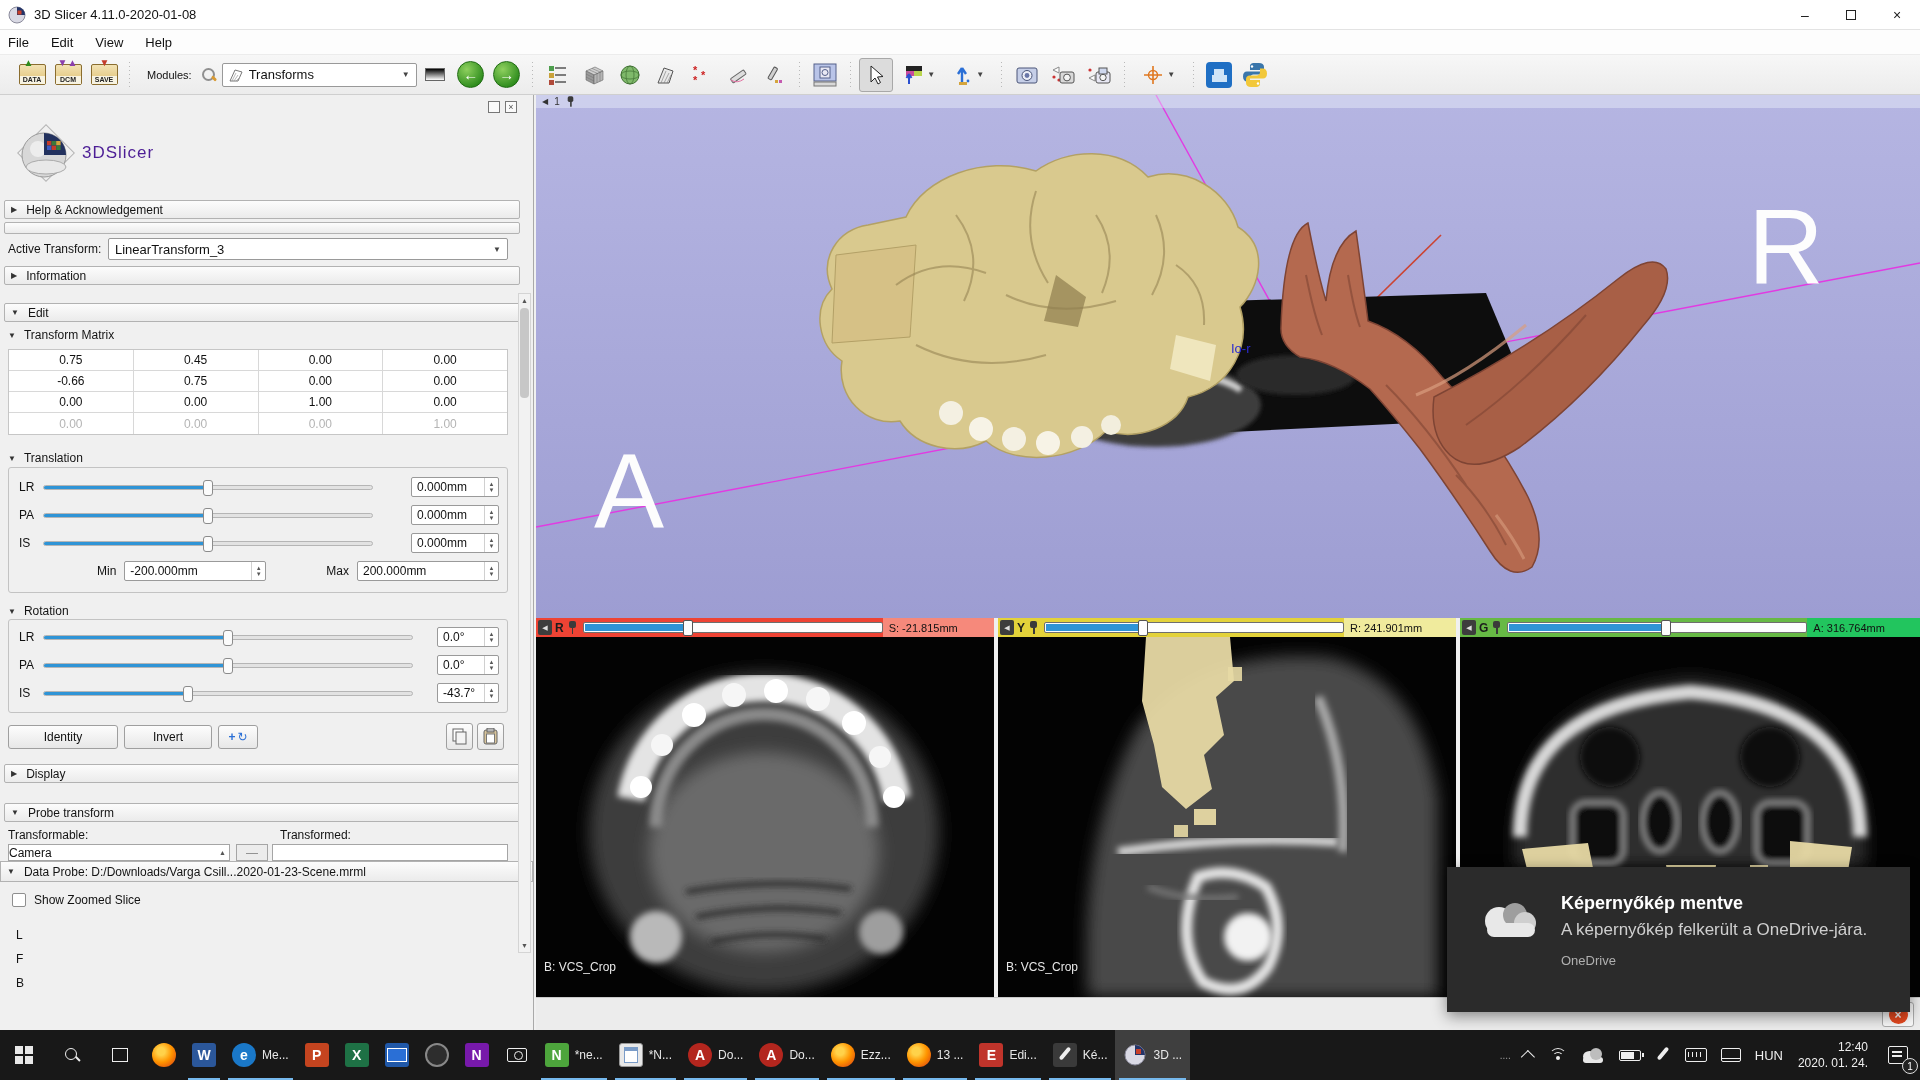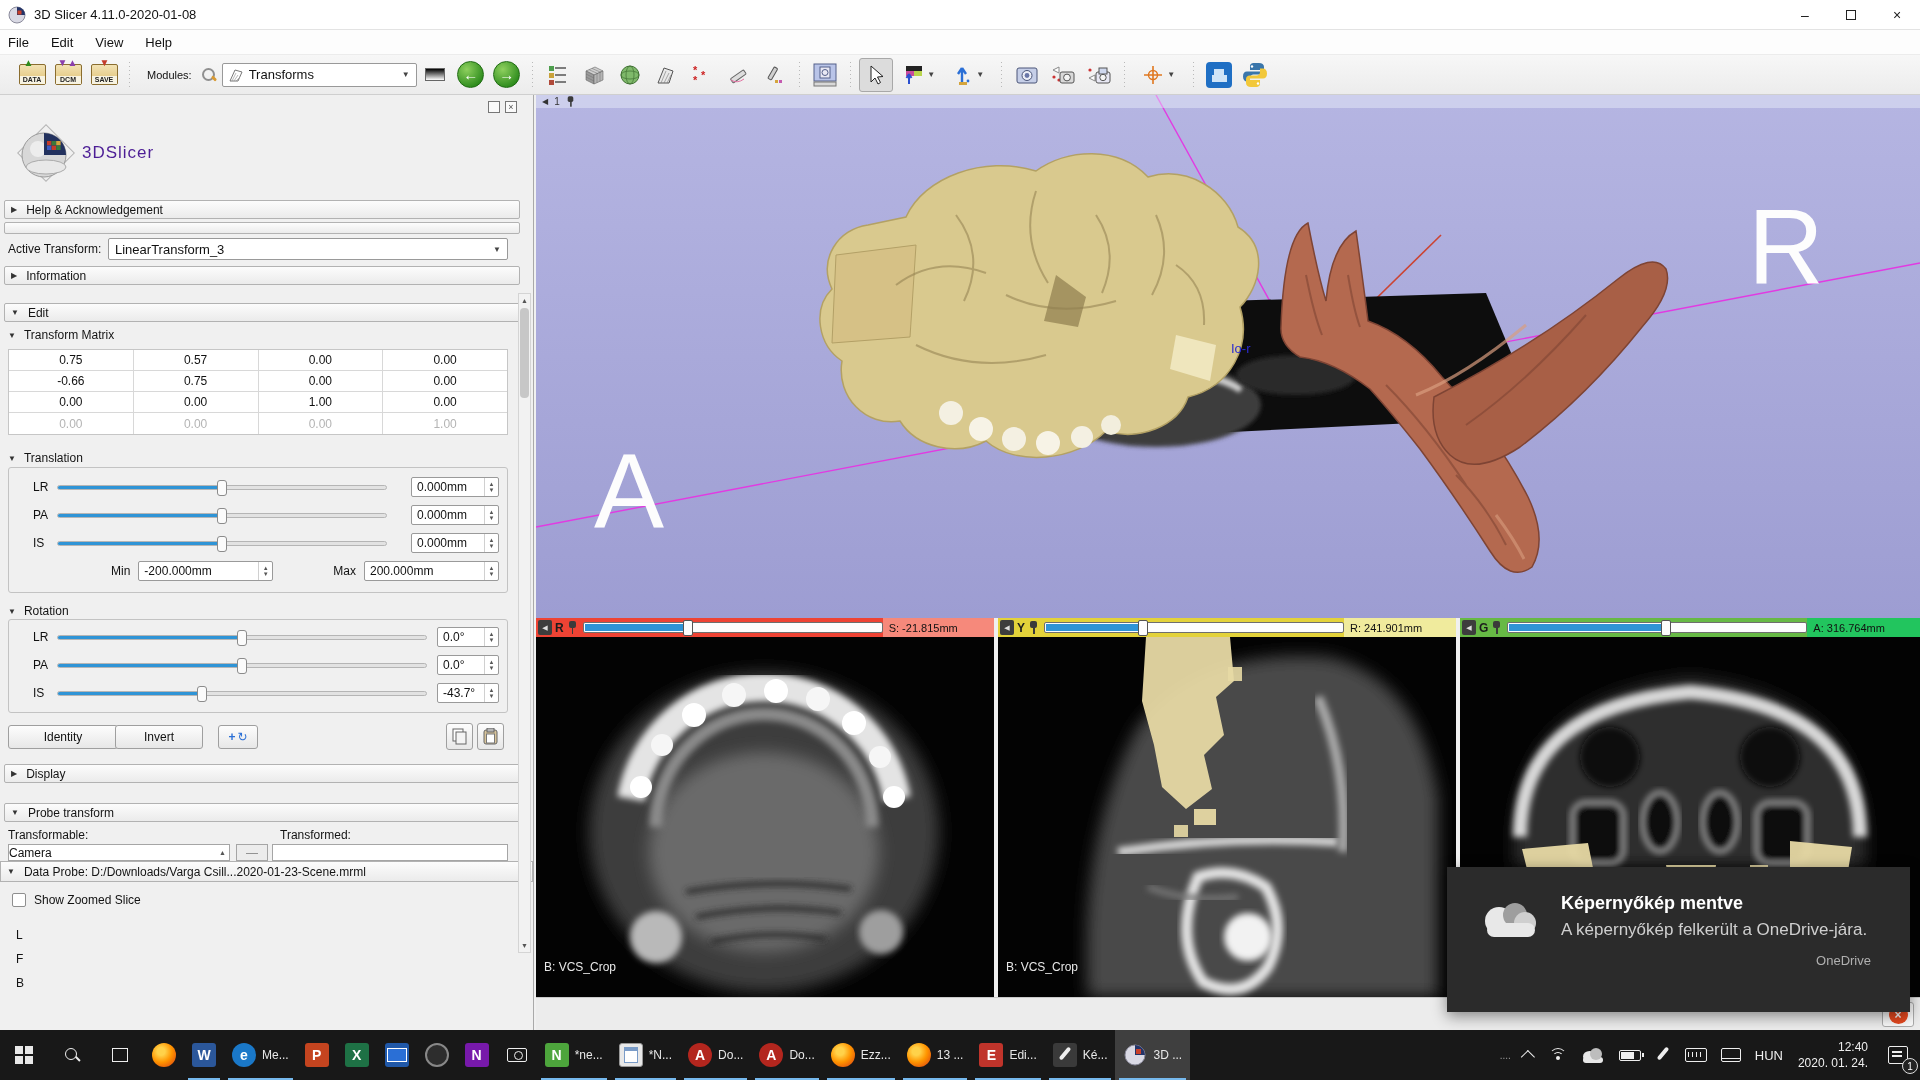--- a/index.html
+++ b/index.html
@@ -37,21 +37,21 @@
   .sec .arr{font-size:8px;color:#333;margin-right:9px;}
   .sub{position:absolute;left:8px;font-size:12px;color:#141414;display:flex;align-items:center;}
   .sub .arr{font-size:8px;color:#333;margin-right:8px;}
   .mtable{position:absolute;left:8px;top:349px;width:500px;border:1px solid #c6c6c6;background:#fff;}
   .mrow{display:flex;height:21px;border-bottom:1px solid #d8d8d8;}
   .mrow:last-child{border-bottom:none;}
   .mcell{flex:1;border-right:1px solid #d8d8d8;display:flex;align-items:center;justify-content:center;font-size:12px;}
   .mcell:last-child{border-right:none;}
   .mrow.gray .mcell{color:#b4b4b4;}
   .frame{position:absolute;left:8px;width:500px;border:1px solid #c3c3c3;border-radius:3px;}
-  .srow{position:absolute;left:24px;right:8px;height:18px;display:flex;align-items:center;justify-content:flex-end;}
+  .srow{position:absolute;left:10px;right:8px;height:18px;display:flex;align-items:center;}
   .slbl{width:24px;font-size:12px;}
   .groove{position:relative;width:330px;height:5px;background:#e2e2e2;border:1px solid #b5b5b5;border-radius:3px;margin-right:10px;}
   .gfill{position:absolute;left:0;top:0;bottom:0;background:#2f94d6;border-radius:3px;}
   .handle{position:absolute;top:-6px;width:10px;height:16px;background:#fbfbfb;border:1px solid #8b8b8b;border-radius:3px;transform:translateX(-50%);}
   .spinbox{height:20px;border:1px solid #9a9a9a;background:#fff;border-radius:2px;display:flex;align-items:center;font-size:12px;padding-left:5px;position:relative;}
   .spinarrows{margin-left:auto;width:14px;display:flex;flex-direction:column;align-items:center;justify-content:center;font-size:6px;color:#555;border-left:1px solid #d0d0d0;height:100%;}
   .pbtn{position:absolute;height:24px;background:linear-gradient(#fdfdfd,#e7e7e7);border:1px solid #9f9f9f;border-radius:3px;font-size:12px;display:flex;align-items:center;justify-content:center;}
   .ckbox{width:14px;height:14px;border:1px solid #8f8f8f;background:#fff;border-radius:2px;}
   .scrollbar{position:absolute;right:2px;top:198px;width:13px;height:660px;background:#f2f2f2;border:1px solid #d4d4d4;}
   .scroll-arrow{position:absolute;left:0;width:11px;height:13px;font-size:7px;color:#555;display:flex;align-items:center;justify-content:center;}
@@ -74,21 +74,21 @@
   .sreadout{flex:1;height:100%;display:flex;align-items:center;padding-left:6px;color:#111;}
   .sliceview{position:absolute;top:637px;height:360px;background:#000;overflow:hidden;}
   .bstrip{position:absolute;left:536px;top:997px;width:1384px;height:33px;background:#ececec;border-top:1px solid #c9c9c9;}
   .errbtn{position:absolute;right:6px;top:4px;width:32px;height:25px;background:#fafafa;border:1px solid #ababab;border-radius:3px;display:flex;align-items:center;justify-content:center;}
   .errcirc{width:19px;height:19px;border-radius:50%;background:#e8491f;color:#fff;font-size:12px;font-weight:bold;display:flex;align-items:center;justify-content:center;}
   
   .notif{position:absolute;left:1447px;top:867px;width:463px;height:145px;background:#2b2b2b;box-shadow:0 4px 14px rgba(0,0,0,.45);padding:26px 20px 0 30px;display:flex;}
   .notif-icon{width:62px;margin-right:22px;margin-top:6px;}
   .notif-title{font-size:18px;font-weight:bold;color:#fff;margin-bottom:4px;}
   .notif-body{font-size:17px;color:#cfcfcf;line-height:23px;width:310px;}
-  .notif-app{font-size:13px;color:#b0b0b0;margin-top:12px;text-align:right;}
+  .notif-app{font-size:13px;color:#b0b0b0;margin-top:12px;}
   
   .taskbar{position:absolute;left:0;top:1030px;width:1920px;height:50px;background:#181818;display:flex;align-items:stretch;color:#eee;}
   .tb-sys{width:48px;display:flex;align-items:center;justify-content:center;}
   .tb-app{display:flex;align-items:center;padding:0 8px;position:relative;}
   .tb-app.running::after{content:"";position:absolute;left:4px;right:4px;bottom:0;height:2px;background:#76b9ed;}
   .tb-app.active{background:#3f3f3f;}
   .tb-lbl{font-size:12px;color:#e8e8e8;margin-left:6px;white-space:nowrap;}
   .brandsq{width:24px;height:24px;border-radius:3px;display:flex;align-items:center;justify-content:center;color:#fff;font-weight:bold;font-size:14px;}
   .tray{margin-left:auto;display:flex;align-items:center;gap:0;}
   .trayitem{height:50px;display:flex;align-items:center;justify-content:center;padding:0 7px;font-size:13px;}
@@ -382,21 +382,21 @@
       </div>
 
     <div class="sub" style="top:233px">
         <span class="arr">▼</span>
         <span>Transform Matrix</span>
       </div>
 
     <div class="mtable" style="top:254px">
       <div class="mrow">
         <div class="mcell">0.75</div>
-          <div class="mcell">0.57</div>
+          <div class="mcell">0.45</div>
           <div class="mcell">0.00</div>
           <div class="mcell">0.00</div>
       </div>
       <div class="mrow">
         <div class="mcell">-0.66</div>
           <div class="mcell">0.75</div>
           <div class="mcell">0.00</div>
           <div class="mcell">0.00</div>
       </div>
       <div class="mrow">
@@ -503,21 +503,21 @@
         <div class="spinbox" style="width:62px;margin-left:auto">
             <span>-43.7°</span>
             <span class="spinarrows">▲<br>▼</span>
           </div>
       </div>
     </div>
 
     <div class="pbtn" style="left:8px;top:630px;width:110px">
         <span>Identity</span>
       </div>
-    <div class="pbtn" style="left:115px;top:630px;width:88px">
+    <div class="pbtn" style="left:124px;top:630px;width:88px">
         <span>Invert</span>
       </div>
     <div class="pbtn" style="left:218px;top:630px;width:40px">
         <span style="color:#2a6fd6;font-weight:bold">+</span>
         <span style="color:#2a6fd6;margin-left:2px">↻</span>
       </div>
     <div class="pbtn" style="left:446px;top:628px;width:27px;height:27px">
       <svg width="15" height="17">
           <rect x="1" y="1" width="10" height="12" fill="#fff" stroke="#666"></rect>
           <rect x="4" y="4" width="10" height="12" fill="#f4f4f4" stroke="#666"></rect>

